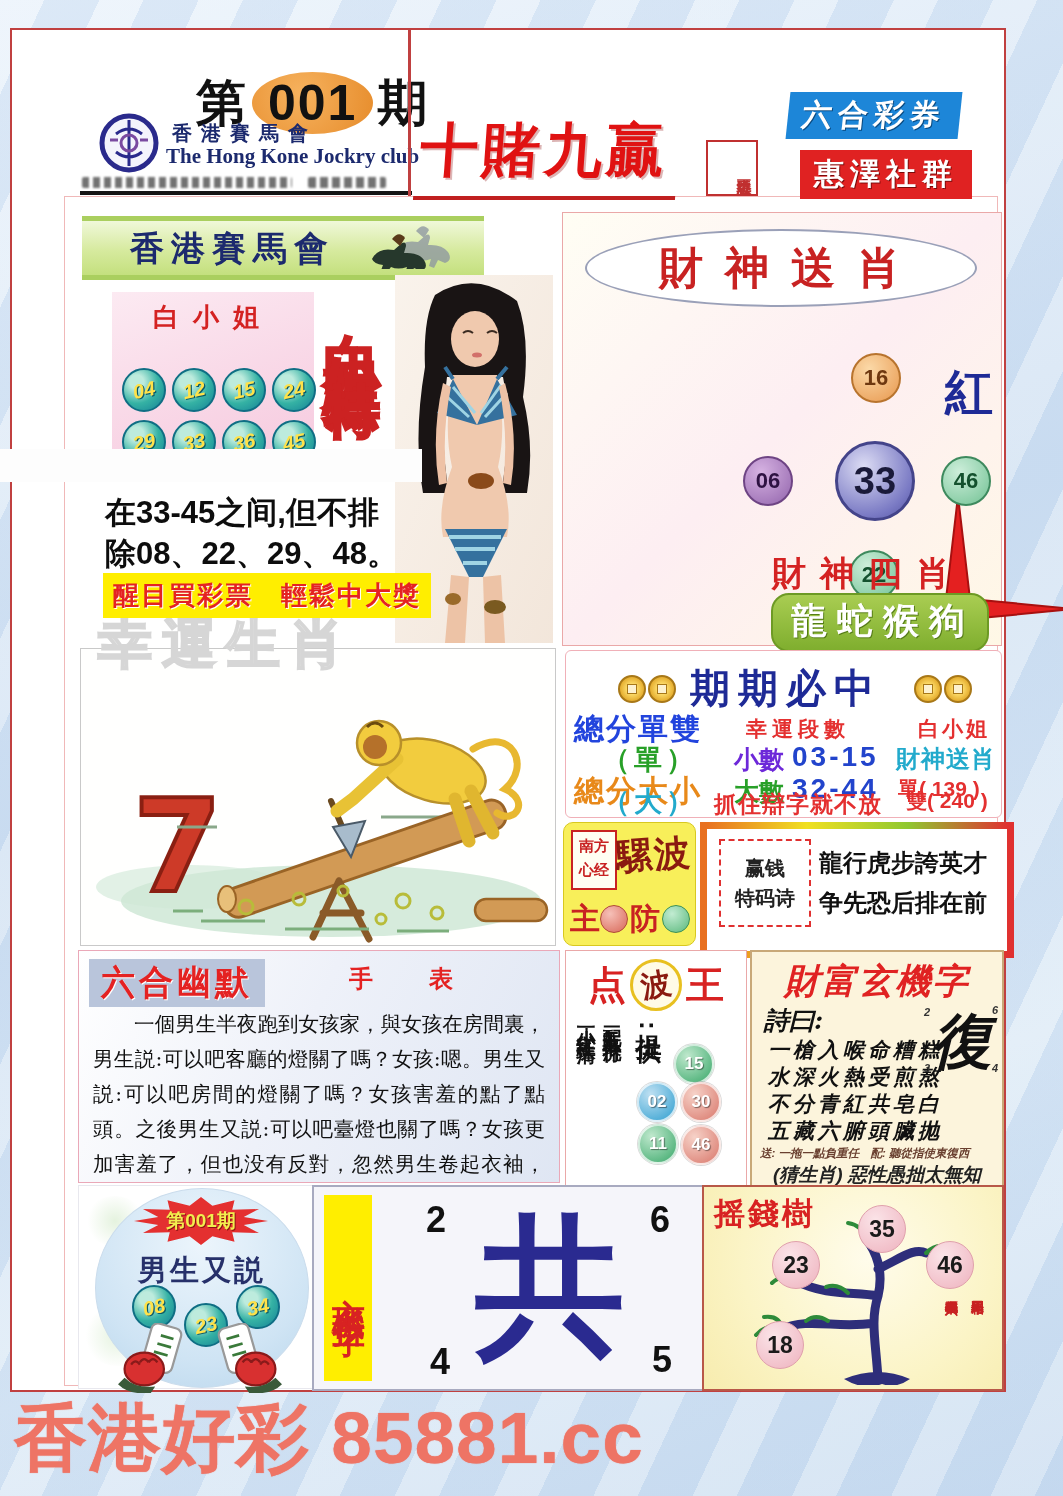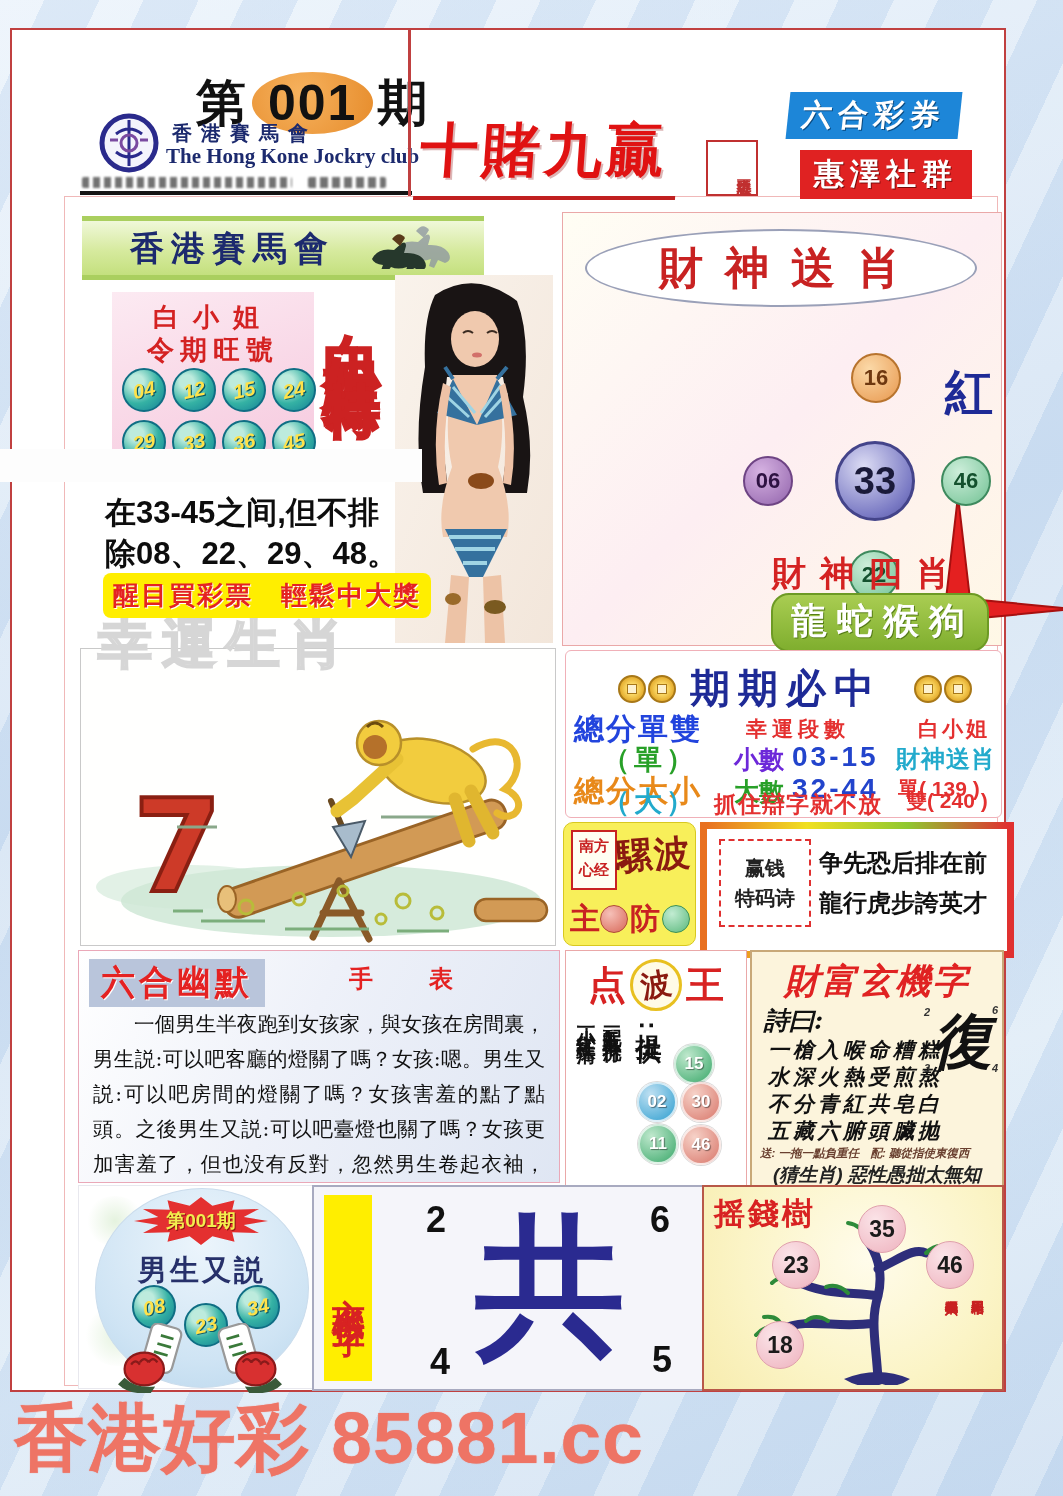--- a/index.html
+++ b/index.html
@@ -52,21 +52,21 @@
     background:radial-gradient(circle at 32% 30%,#bdebdd 0 18%,#35b2a4 55%,#137f96);border:2px solid #0f6e84;
     color:#ffe24a;font-size:20px;font-weight:900;font-style:italic;text-shadow:1px 1px 0 #0a5a6a;}
   .tealball>span{transform:rotate(-12deg);display:block;}
   .vert-red{left:316px;top:290px;height:372px;writing-mode:vertical-rl;font-size:56px;font-weight:900;
     line-height:74px;letter-spacing:12px;color:#ffecec;-webkit-text-stroke:3px #cc2222;
     font-family:"DejaVu Serif",serif;}
   .censor-strip{left:0;top:449px;width:422px;height:33px;background:#fdfdfd;z-index:3;}
   .note1{left:118px;top:452px;font-size:26px;color:#3a3a3a;z-index:2;letter-spacing:2px;}
   .note2{left:105px;top:492px;font-size:31px;font-weight:700;color:#0d0d0d;z-index:4;}
   .note3{left:105px;top:533px;font-size:31px;font-weight:700;color:#0d0d0d;z-index:4;}
-  .note-banner{left:103px;top:573px;background:#ffee00;border-radius:8px;color:#e42222;font-size:26px;
+  .note-banner{left:103px;top:573px;background:#ffee00;border-radius:0;color:#e42222;font-size:26px;
     font-weight:900;padding:5px 10px;letter-spacing:2px;z-index:4;text-shadow:1px 1px 0 #fff;}
   .ghost{left:98px;top:608px;font-size:54px;font-weight:900;color:#ececec;-webkit-text-stroke:2px #d6d6d6;
     letter-spacing:10px;z-index:1;}
   .cartoon-box{left:80px;top:648px;width:474px;height:296px;background:#fffffe;border:1px solid #c9c9c9;}
   .humor-box{left:78px;top:950px;width:480px;height:231px;border:1px solid #eaa8b8;
     background:linear-gradient(115deg,#ffffff 0%,#eef1f9 45%,#dfe6f3 100%);}
   .humor-title{position:absolute;left:10px;top:8px;background:#b9c5db;color:#e42222;font-size:34px;
     font-weight:900;padding:1px 12px;letter-spacing:4px;text-shadow:1px 1px 0 #fff;}
   .humor-sub{position:absolute;left:270px;top:12px;font-size:24px;font-weight:900;color:#e42222;letter-spacing:16px;}
   .humor-body{position:absolute;left:14px;top:56px;width:452px;font-size:20.5px;line-height:35px;color:#111;
@@ -226,21 +226,20 @@
       <g fill="#26382c" transform="translate(2,6)">
         <path d="M10 30 q6 -12 22 -9 l8 -7 q4 -2 4 3 l-2 7 q14 -1 20 7 q5 8 -3 11 l-7 -3 -4 8 -5 -2 2 -7 q-9 3 -16 0 l-6 8 -5 -2 3 -8 q-9 -1 -11 -6 Z"></path>
         <path d="M30 10 q7 -9 13 -1 l-5 8 Z" fill="#5a3a1a"></path>
       </g>
     </svg>
   </div>
 </div>
 
 <div class="abs pink-box">
   <div class="t1">白小姐</div>
-  <div class="t2">令期旺號</div>
   <div class="pball-grid">
     <div class="tealball">
         <span>04</span>
       </div>
     <div class="tealball">
         <span>12</span>
       </div>
     <div class="tealball">
         <span>15</span>
       </div>
@@ -398,22 +397,22 @@
   <div class="nf-fang">防</div>
   <div class="nf-dot green"></div>
 </div>
 
 <div class="abs tema-box">
   <div class="tema-label">
       <span>赢钱</span>
       <span>特码诗</span>
     </div>
   <div class="tema-lines">
+      <div>龍行虎步誇英才</div>
       <div>争先恐后排在前</div>
-      <div>龍行虎步誇英才</div>
     </div>
 </div>
 
 <div class="abs dianbo-box">
   <div class="db-title">
     <span class="r">点</span>
     <span class="db-circle">
         <span>波</span>
       </span>
     <span class="r">王</span>

